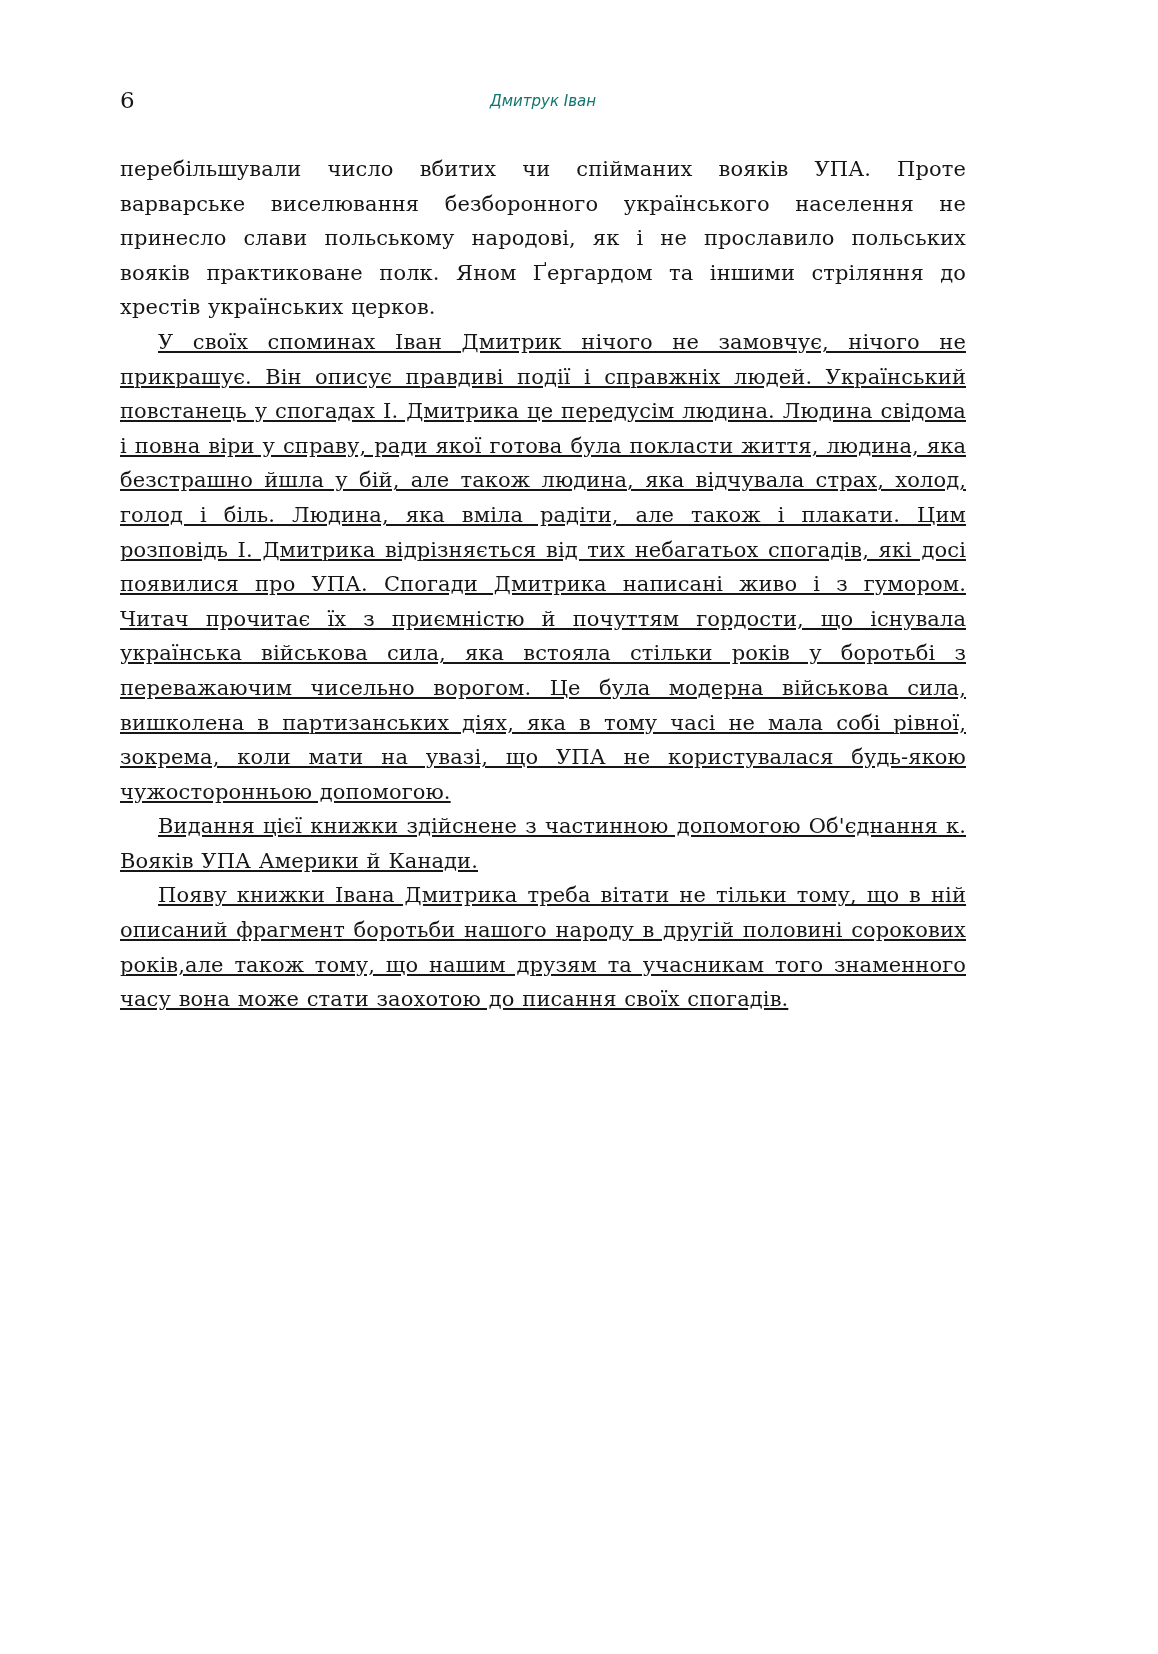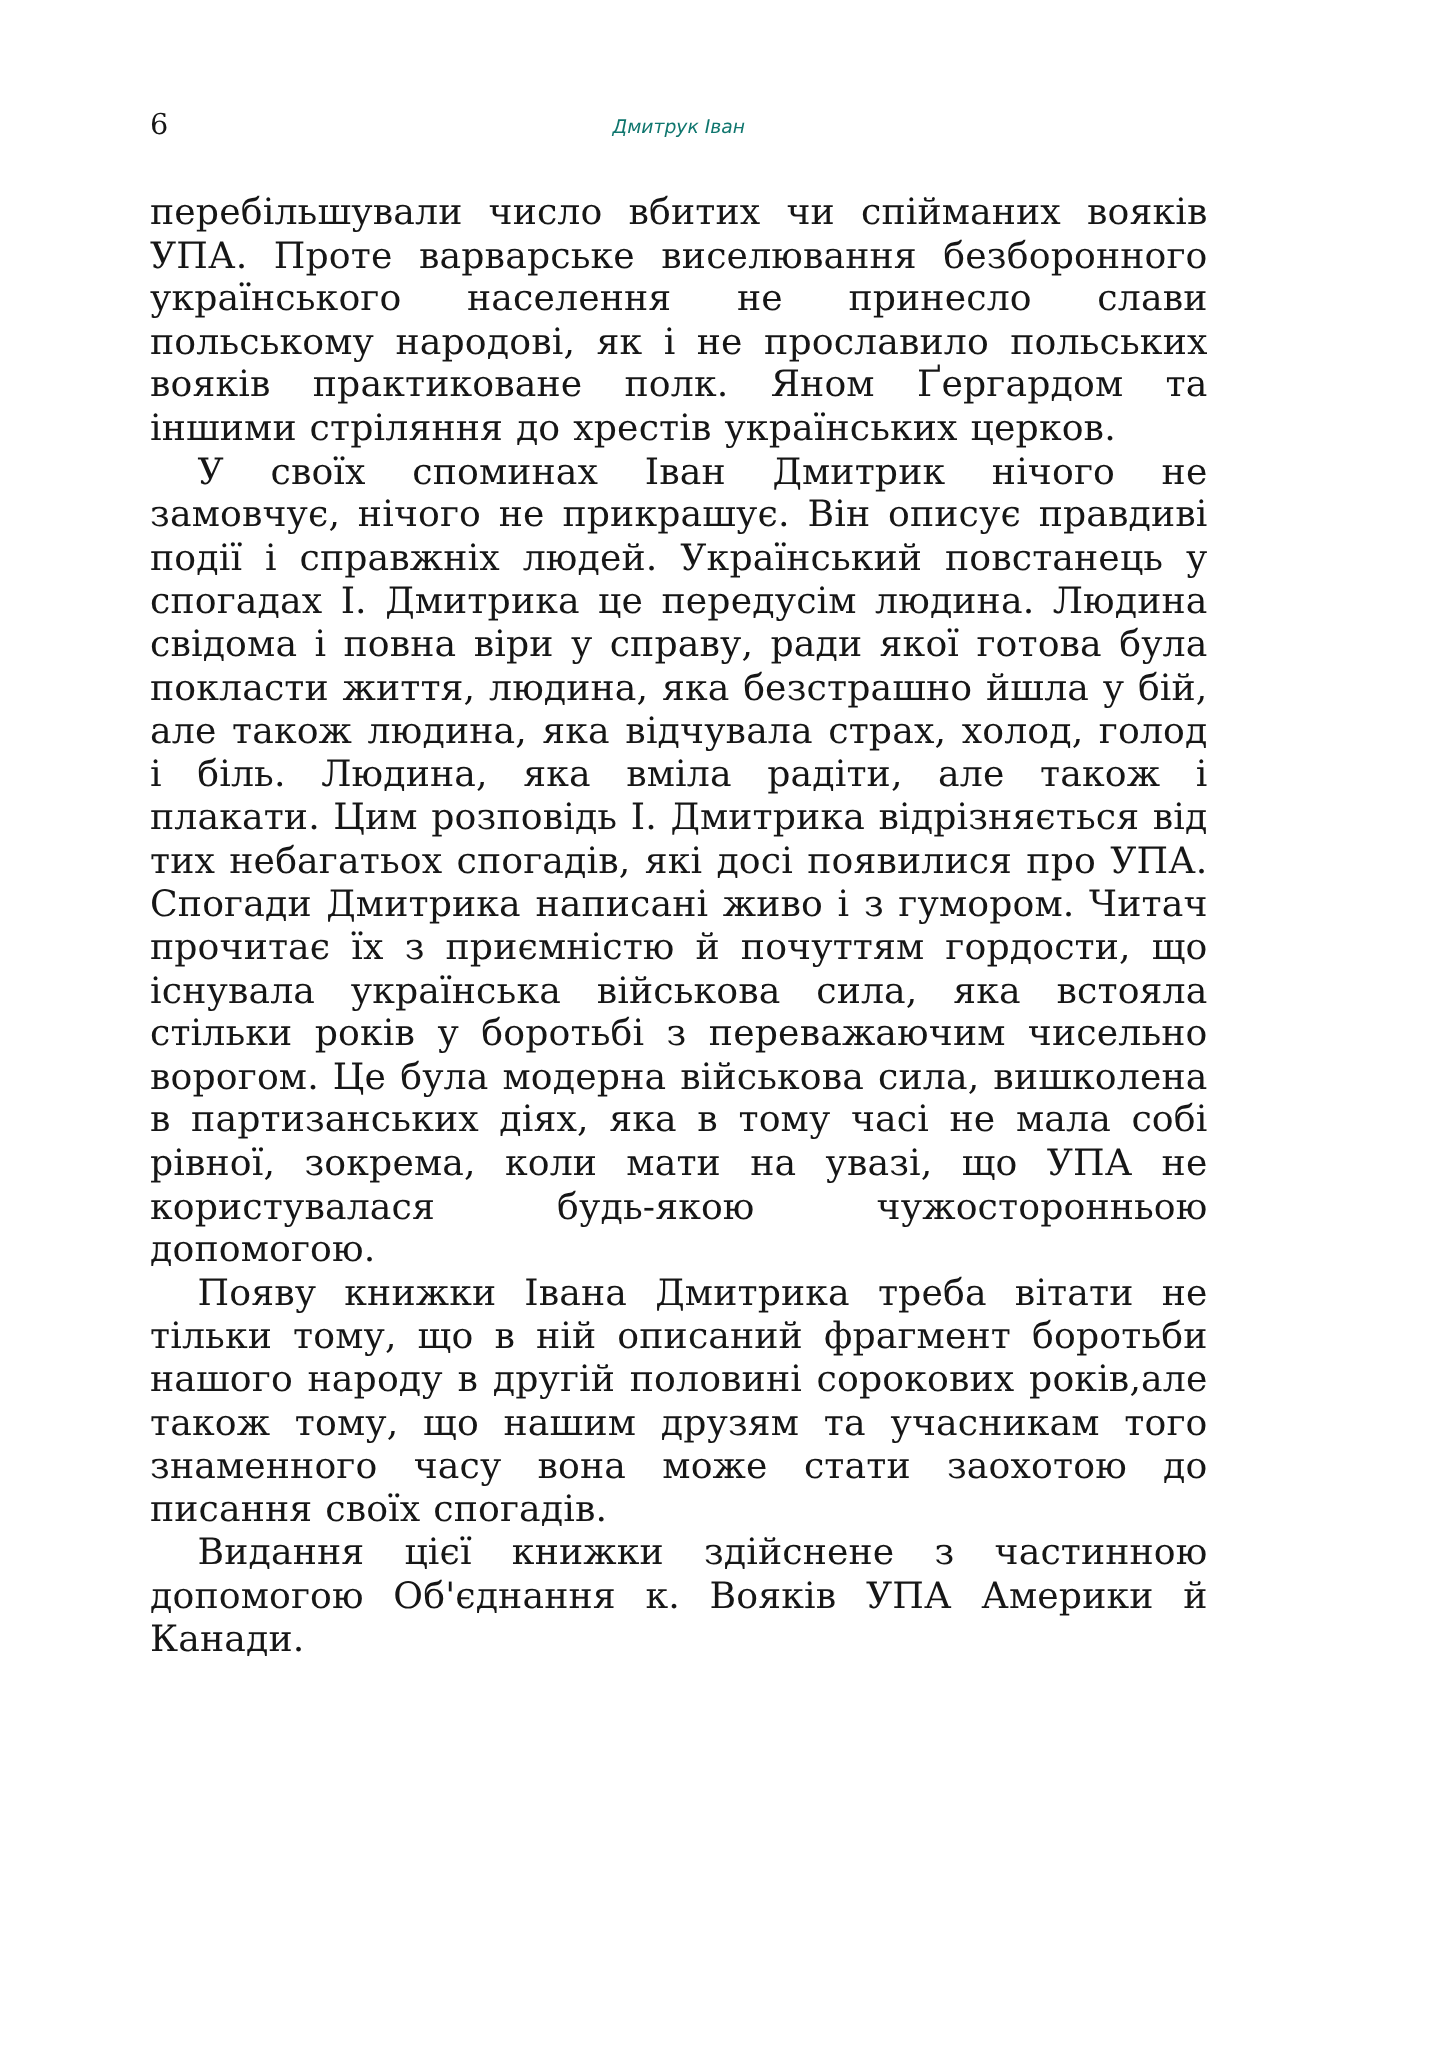--- a/index.html
+++ b/index.html
@@ -42,31 +42,32 @@
     right: 0;
     top: 2px;
     text-align: center;
     font-family: "DejaVu Sans", "Liberation Sans", sans-serif;
     font-style: italic;
     font-size: 15px;
     line-height: 26px;
     color: #0f766e;
   }
   .body-text {
-    font-size: 29px;
+    font-size: 21px;
     line-height: 34.6px;
     text-align: justify;
     letter-spacing: 0.1px;
   }
   .para {
     margin: 0;
     word-spacing: 1px;
   }
   .para.indent {
     text-indent: 38px;
+    text-decoration: underline;
   }
   .signature {
     margin-top: 35px;
     text-align: right;
     font-size: 22.4px;
     line-height: 34.6px;
   }
 </style>
 </head>
 <body>
@@ -76,19 +77,19 @@
 
     <div class="header">
       <span class="page-number">6</span>
       <span class="running-title">Дмитрук Іван</span>
     </div>
 
     <div class="body-text">
 
     <p class="para">перебільшували число вбитих чи спійманих вояків УПА. Проте варварське виселювання безборонного українського населення не принесло слави польському народові, як і не прославило польських вояків практиковане полк. Яном Ґергардом та іншими стріляння до хрестів українських церков.</p>
         <p class="para indent">У своїх споминах Іван Дмитрик нічого не замовчує, нічого не прикрашує. Він описує правдиві події і справжніх людей. Український повстанець у спогадах І. Дмитрика це передусім людина. Людина свідома і повна віри у справу, ради якої готова була покласти життя, людина, яка безстрашно йшла у бій, але також людина, яка відчувала страх, холод, голод і біль. Людина, яка вміла радіти, але також і плакати. Цим розповідь І. Дмитрика відрізняється від тих небагатьох спогадів, які досі появилися про УПА. Спогади Дмитрика написані живо і з гумором. Читач прочитає їх з приємністю й почуттям гордости, що існувала українська військова сила, яка встояла стільки років у боротьбі з переважаючим чисельно ворогом. Це була модерна військова сила, вишколена в партизанських діях, яка в тому часі не мала собі рівної, зокрема, коли мати на увазі, що УПА не користувалася будь-якою чужосторонньою допомогою.</p>
+        <p class="para indent">Видання цієї книжки здійснене з частинною допомогою Об'єднання к. Вояків УПА Америки й Канади.</p>
         <p class="para indent">Появу книжки Івана Дмитрика треба вітати не тільки тому, що в ній описаний фрагмент боротьби нашого народу в другій половині сорокових років,але також тому, що нашим друзям та учасникам того знаменного часу вона може стати заохотою до писання своїх спогадів.</p>
-        <p class="para indent">Видання цієї книжки здійснене з частинною допомогою Об'єднання к. Вояків УПА Америки й Канади.</p>
       </div>
 
 
   </div>
 </div>
 
 </body></html>

